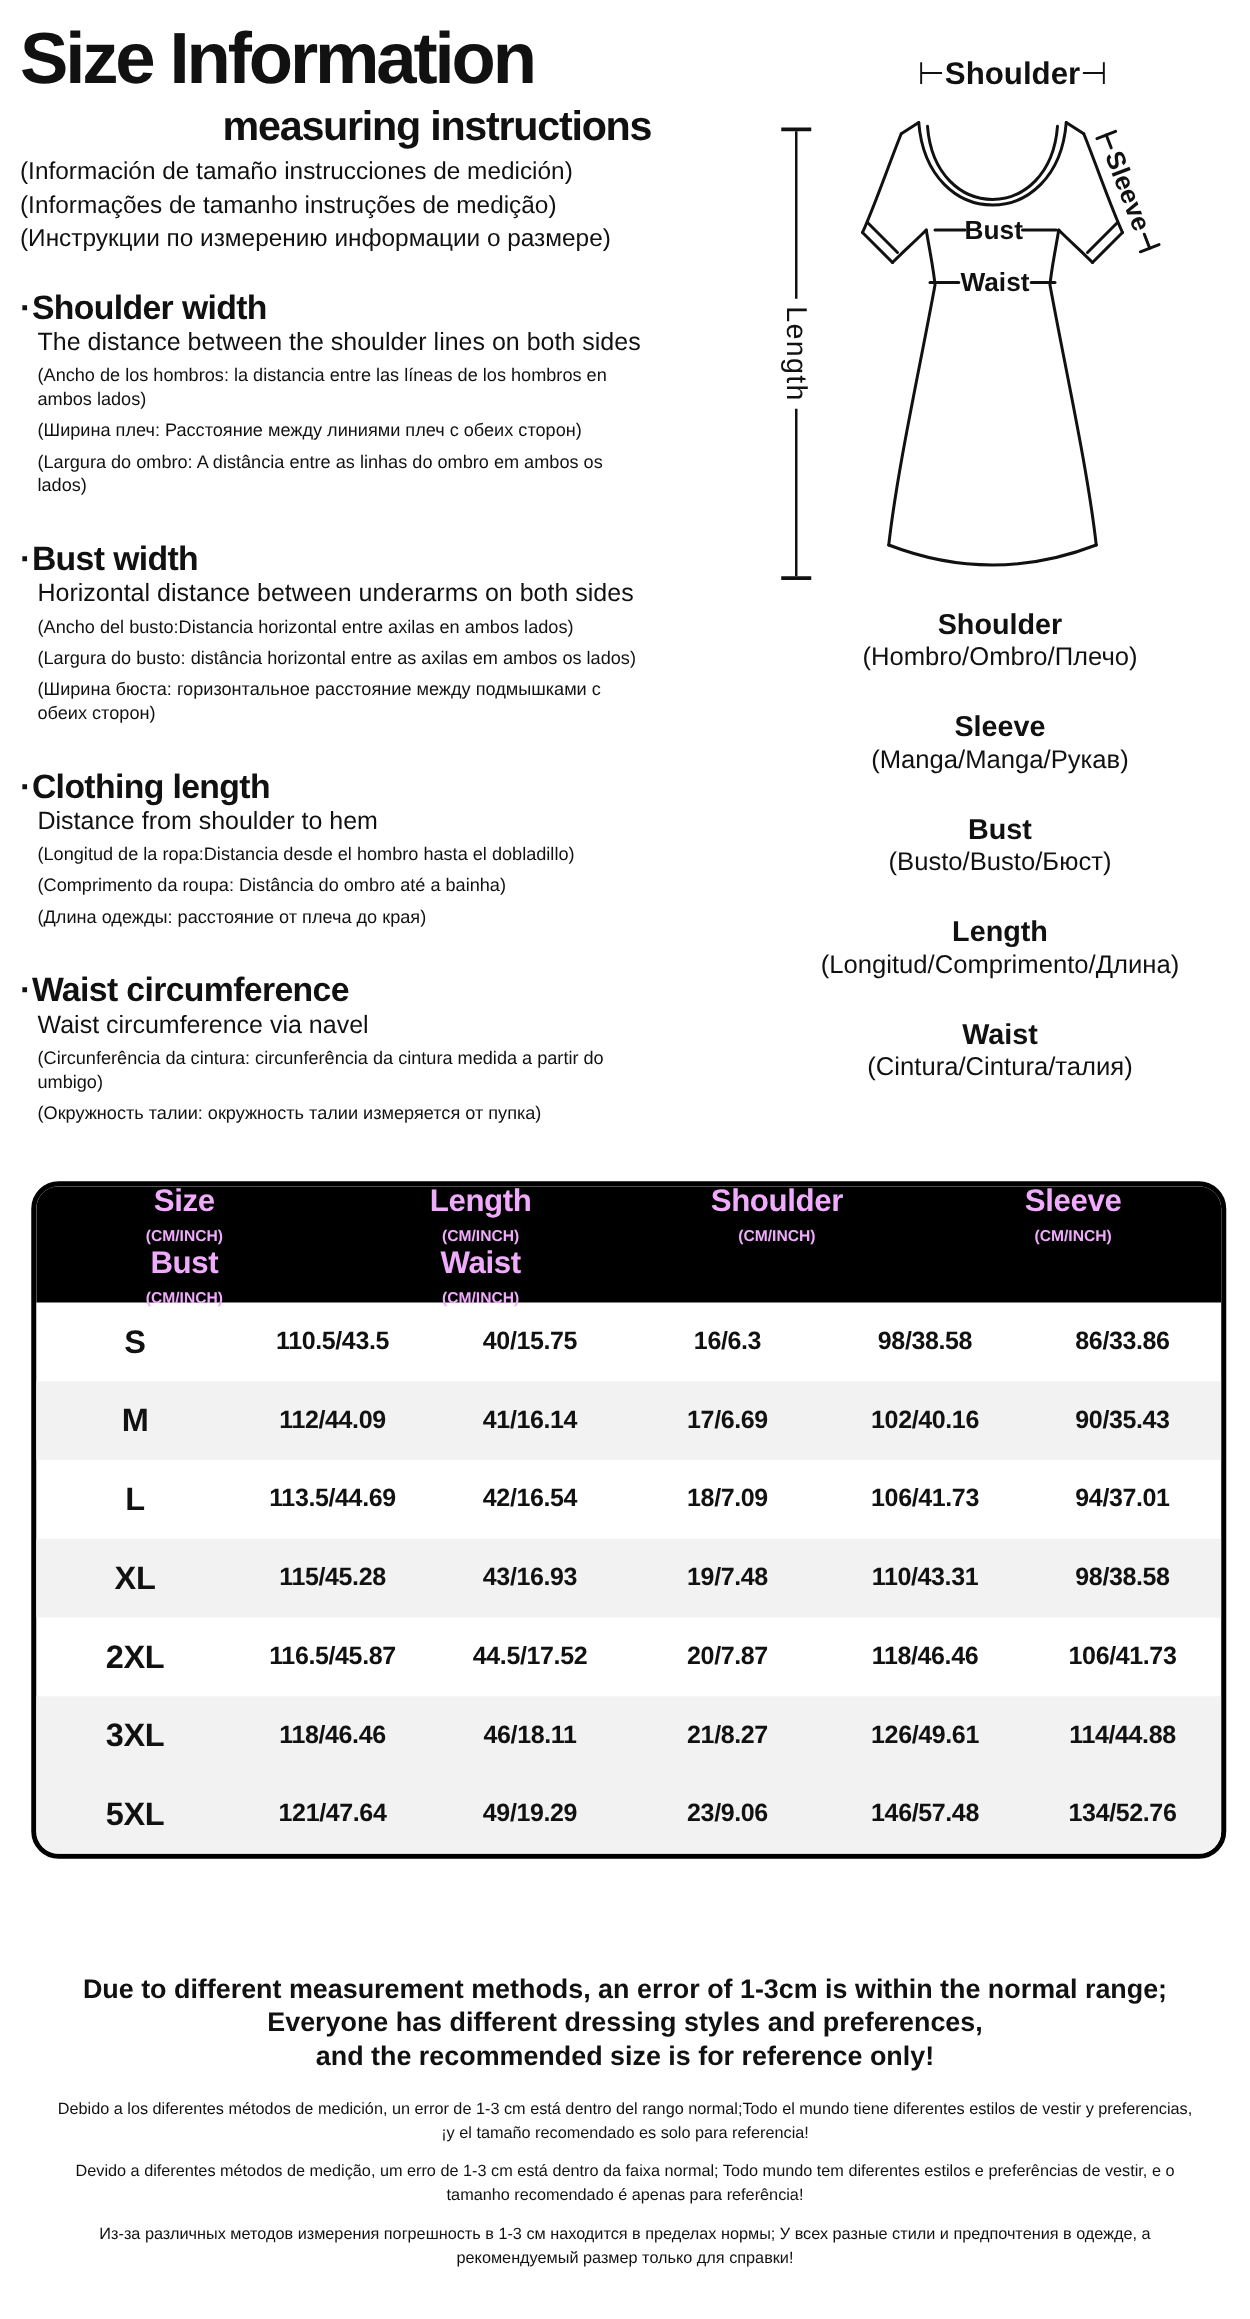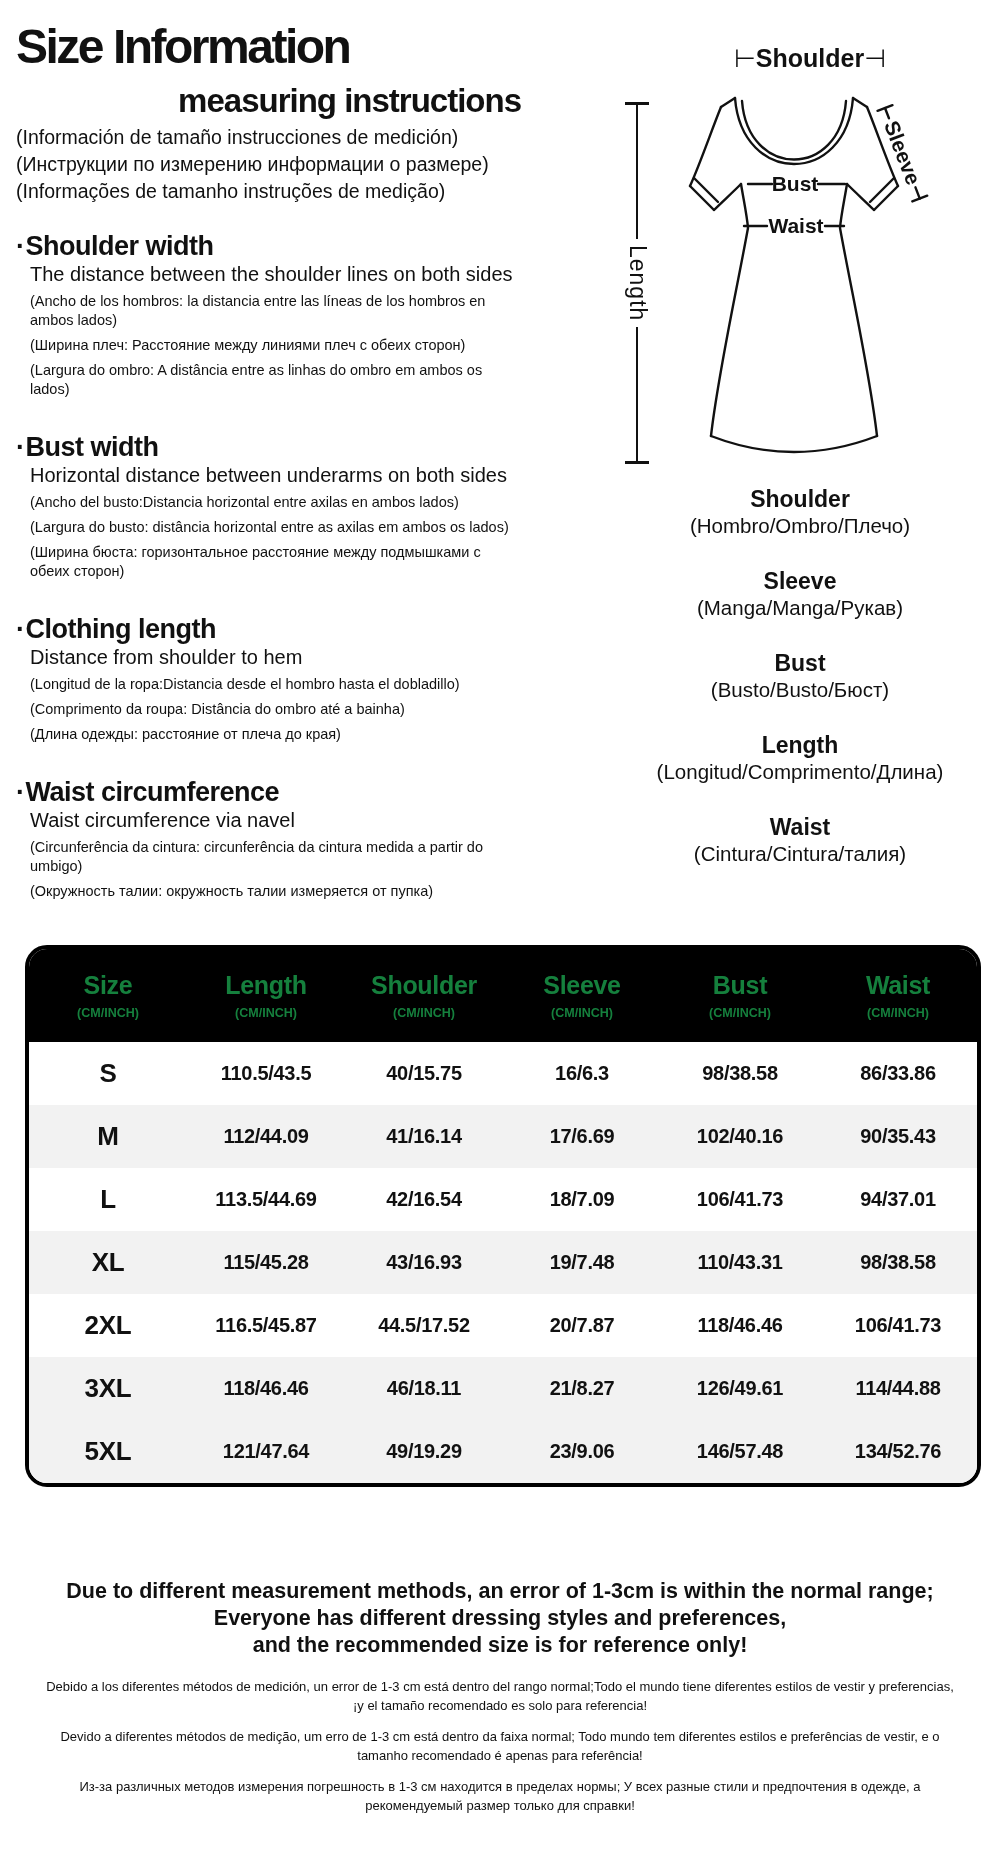--- a/index.html
+++ b/index.html
@@ -1,21 +1,21 @@
 <!DOCTYPE html>
 <html><head>
 <meta charset="utf-8">
 <style>
   html,body{margin:0;padding:0;background:#fff;}
   .page{position:relative;width:1000px;height:1855px;background:#fff;overflow:hidden;
         font-family:"Liberation Sans",sans-serif;color:#111;}
 
   
   .left-col{position:absolute;left:16px;top:14px;width:505px;}
-  .title{font-size:48px;font-weight:bold;letter-spacing:-2.5px;line-height:66px;}
+  .title{font-size:58px;font-weight:bold;letter-spacing:-2.5px;line-height:66px;}
   .subtitle{font-size:33px;font-weight:bold;letter-spacing:-1px;line-height:38px;margin-top:2px;text-align:right;}
   .sub-trans{font-size:19.5px;line-height:26px;margin-top:1px;}
   .sub-trans-box{margin-top:4px;}
   .sec{margin-top:33px;}
   .sec:first-of-type{margin-top:27px;}
   .sec-h{font-size:27px;font-weight:bold;line-height:30px;letter-spacing:-0.5px;}
   .bullet{margin-right:1px;}
   .sec-d{font-size:20px;line-height:23px;padding-left:14px;margin-top:2px;}
   .sec-t{font-size:14.5px;line-height:19px;padding-left:14px;margin-top:6px;}
 
@@ -32,21 +32,21 @@
   svg text{font-family:"Liberation Sans",sans-serif;font-weight:bold;fill:#111;stroke:none;}
 
   .legend{position:absolute;left:580px;top:486px;width:440px;text-align:center;}
   .legend-item{margin-bottom:30px;}
   .legend-term{font-size:23px;font-weight:bold;line-height:27px;}
   .legend-trans{font-size:20.5px;line-height:25px;}
 
   
   .size-table{position:absolute;left:25px;top:945px;width:948px;border:4px solid #000;
         border-radius:22px;overflow:hidden;background:#fff;}
-  .thead{display:grid;grid-template-columns:repeat(6,1fr);background:#000;color:#15803d;
+  .thead{display:grid;grid-template-columns:repeat(4,1fr);background:#000;color:#f0abfc;
         height:93px;align-content:center;}
   .hcell{text-align:center;}
   .hlab{font-size:25px;font-weight:bold;letter-spacing:-0.3px;}
   .hunit{font-size:12.5px;font-weight:bold;margin-top:6px;}
   .trow{display:grid;grid-template-columns:repeat(6,1fr);height:63px;align-items:center;}
   .trow.alt{background:#f2f2f2;}
   .cell{text-align:center;font-size:20px;font-weight:bold;letter-spacing:-0.3px;}
   .cell.size{font-size:26px;}
 
   
@@ -58,22 +58,22 @@
 </head>
 <body>
 
 <div class="page">
 
   <div class="left-col">
     <div class="title">Size Information</div>
     <div class="subtitle">measuring instructions</div>
     <div class="sub-trans-box" id="subtitle-trans-box">
         <div class="sub-trans">(Información de tamaño instrucciones de medición)</div>
+        <div class="sub-trans">(Informações de tamanho instruções de medição)</div>
         <div class="sub-trans">(Инструкции по измерению информации о размере)</div>
-        <div class="sub-trans">(Informações de tamanho instruções de medição)</div>
       </div>
     <div id="sections-box">
         <div class="sec">
           <div class="sec-h"><span class="bullet">·</span><span>Shoulder width</span></div>
           <div class="sec-d">The distance between the shoulder lines on both sides</div>
           <div class="sec-t">(Ancho de los hombros: la distancia entre las líneas de los hombros en ambos lados)</div>
           <div class="sec-t">(Ширина плеч: Расстояние между линиями плеч с обеих сторон)</div>
           <div class="sec-t">(Largura do ombro: A distância entre as linhas do ombro em ambos os lados)</div>
         </div>
         <div class="sec">

